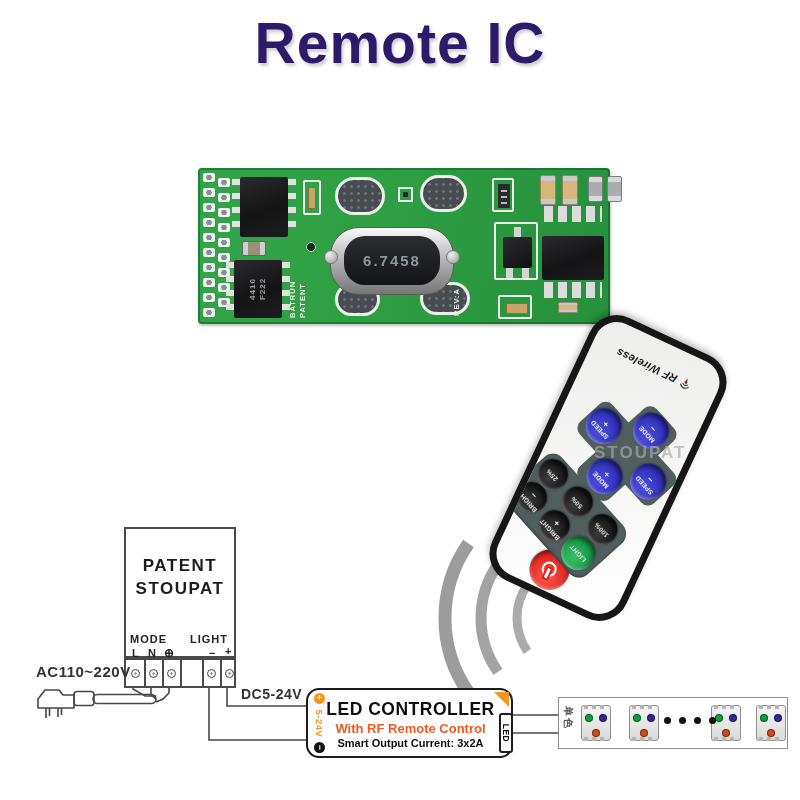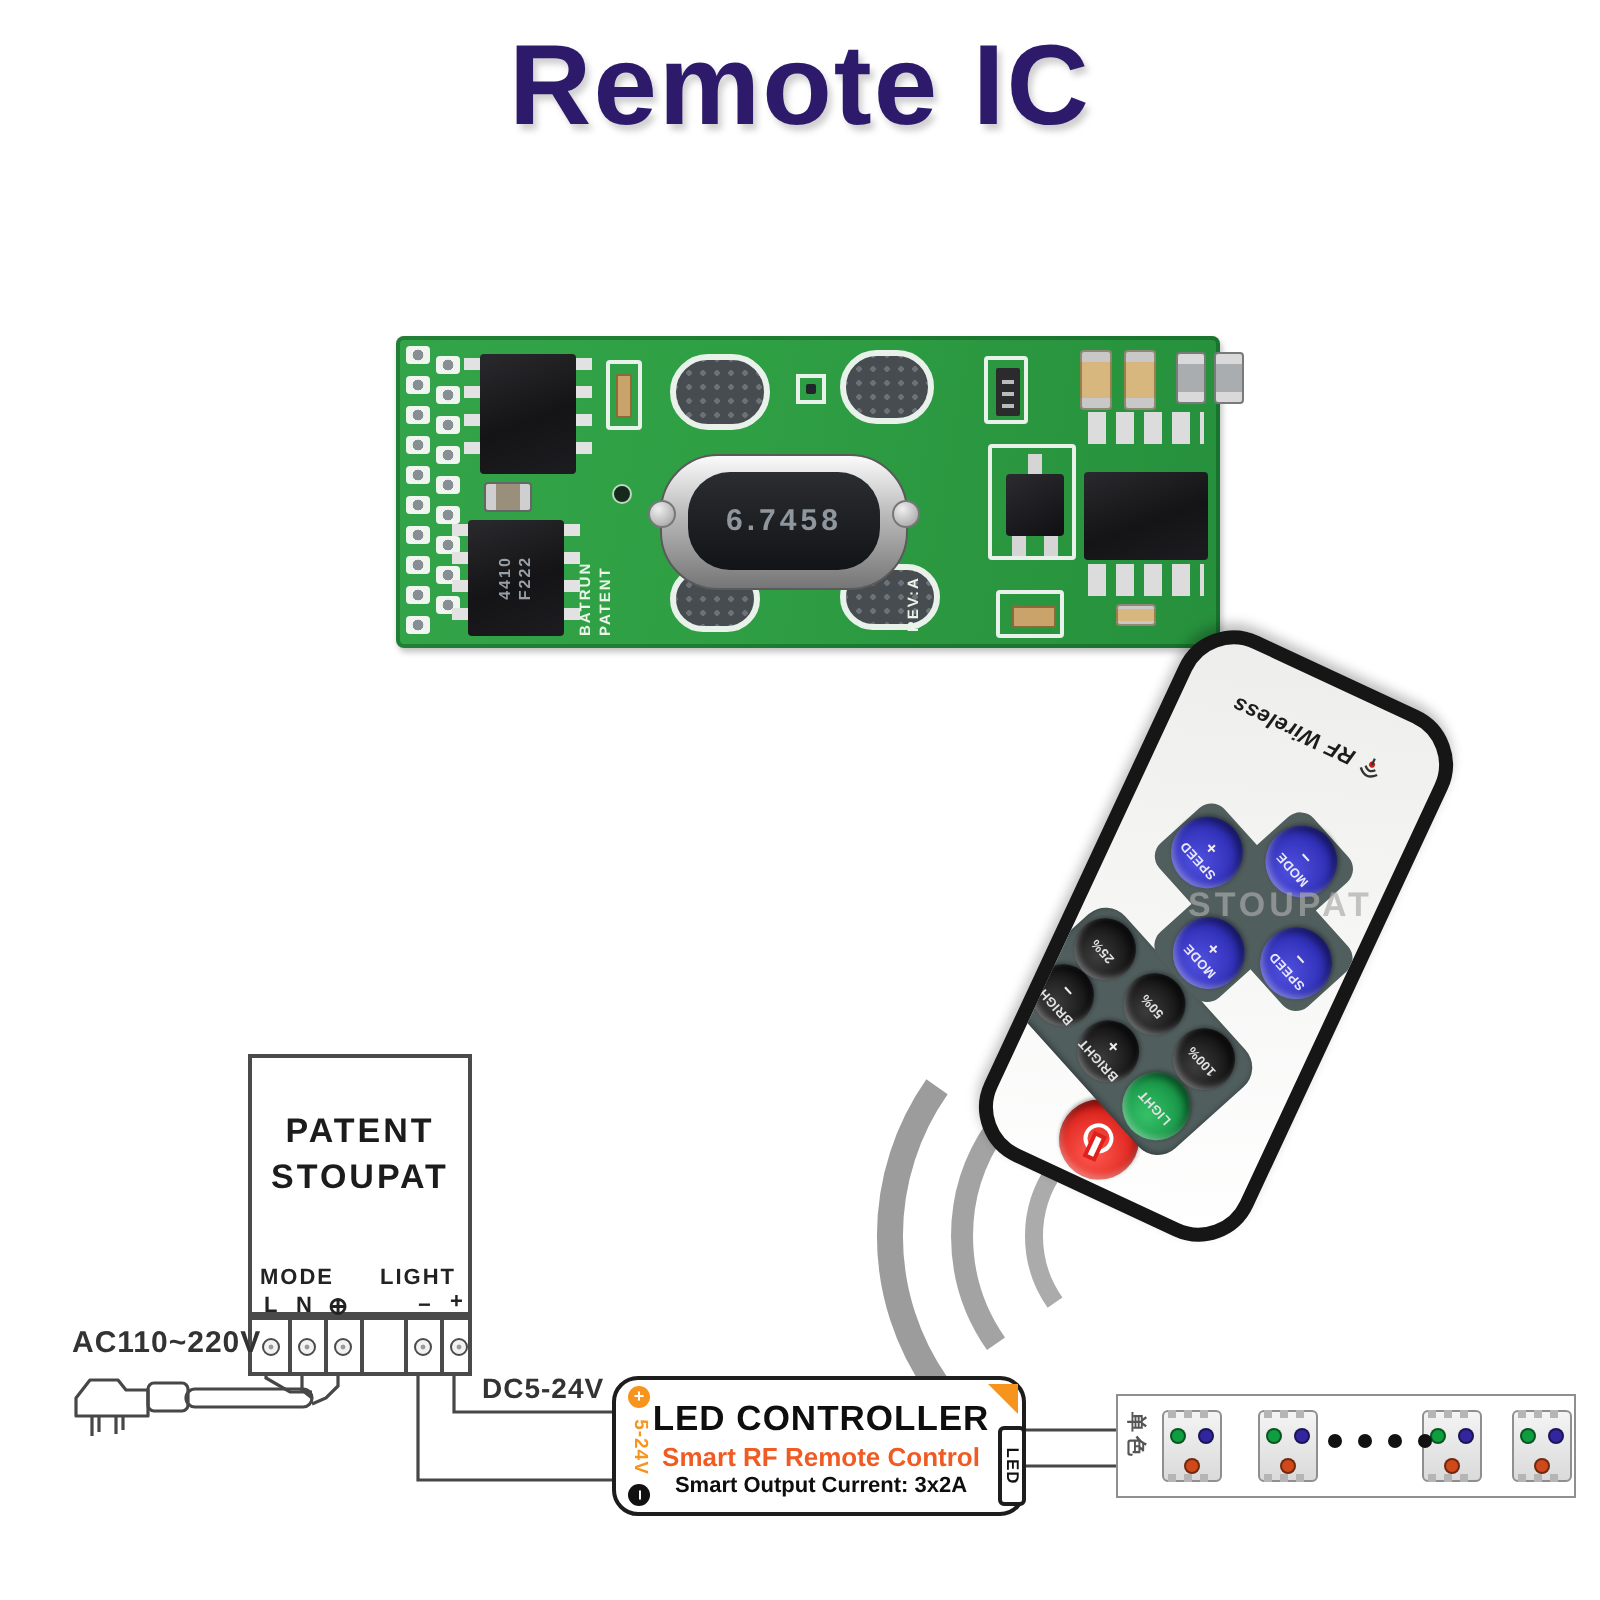--- a/index.html
+++ b/index.html
@@ -335,21 +335,21 @@
   <div class="abs controller">
     <div class="ctr-left">
       <div class="pcirc" style="background:#f7941d;">+</div>
       <div class="vtext">5-24V</div>
       <div class="pcirc" style="background:#111;">
         <span style="display:inline-block; transform:rotate(90deg);">−</span>
       </div>
     </div>
     <div class="ctr-main">
       <div class="ctr-title">LED CONTROLLER</div>
-      <div class="ctr-sub">Smart RF Remote Control</div>
+      <div class="ctr-sub">With RF Remote Control</div>
       <div class="ctr-spec">Smart Output Current: 3x2A</div>
     </div>
     <div class="tri"></div>
     <div class="ledtab">
       <span>LED</span>
     </div>
   </div>
 
   <div class="abs strip">
     <div class="striplabel">单色</div>

